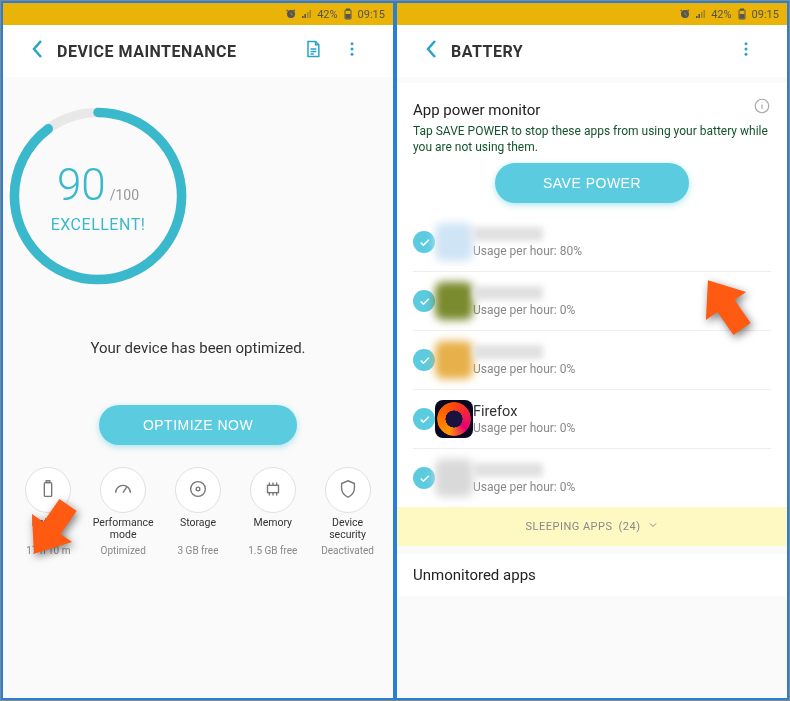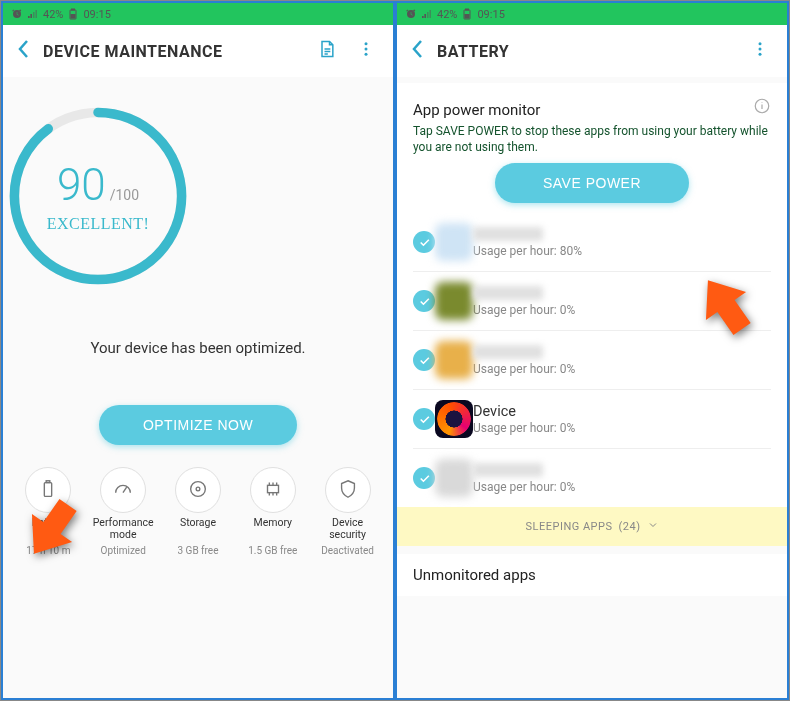--- a/index.html
+++ b/index.html
@@ -16,37 +16,38 @@
     height: 100%;
     background: #fafafa;
     position: relative;
     border: 2px solid #2a7fd4;
     overflow: hidden;
   }
 
   
   .statusbar {
     height: 22px;
-    background: #22c55e;
-    display: flex;
+    background: #eab308;
+    display: flex;
+    justify-content: flex-end;
     align-items: center;
     gap: 4px;
     padding: 0 8px;
     font-size: 11px;
     color: #555;
   }
   .statusbar svg { width: 12px; height: 12px; display: block; }
 
   
   .appheader {
     height: 52px;
     background: #fff;
     display: flex;
     align-items: center;
-    padding: 0 14px;
+    padding: 0 28px;
     gap: 12px;
   }
   .appheader .back { color: #2aa3c9; }
   .appheader .title { font-weight: 700; font-size: 16px; color: #333; letter-spacing: 0.5px; flex: 1; }
   .appheader .act { color: #2aa3c9; padding: 4px; }
 
   
   .scorewrap {
     display: flex;
     justify-content: flex-start;
@@ -57,21 +58,21 @@
     position: relative;
   }
   .circle svg { width: 100%; height: 100%; }
   .scoretext {
     position: absolute; inset: 0;
     display: flex; flex-direction: column;
     align-items: center; justify-content: center;
   }
   .score-num { font-size: 44px; font-weight: 300; color: #3ab9cc; }
   .score-total { font-size: 14px; color: #999; margin-left: 4px; }
-  .score-label { font-size: 16px; color: #3ab9cc; margin-top: 4px; letter-spacing: 0.5px; font-family: Liberation Serif, serif; }
+  .score-label { font-size: 16px; color: #3ab9cc; margin-top: 4px; letter-spacing: 0.5px; }
 
   .optimized-msg {
     text-align: center;
     margin-top: 48px;
     font-size: 15px;
     color: #333;
   }
 
   .optimize-btn, .savepower-btn {
     display: block;
@@ -413,21 +414,21 @@
       </div>
       <div class="divider"></div>
       <div class="approw">
         <div class="check">
           <svg viewBox="0 0 24 24" fill="none" stroke="#fff" stroke-width="3">
             <path d="M5 12l5 5L20 7"></path>
           </svg>
         </div>
         <div class="appicon ffx"></div>
         <div class="appinfo">
-          <div class="appname">Device</div>
+          <div class="appname">Firefox</div>
           <div class="appusage">Usage per hour: 0%</div>
         </div>
       </div>
       <div class="divider"></div>
       <div class="approw">
         <div class="check">
           <svg viewBox="0 0 24 24" fill="none" stroke="#fff" stroke-width="3">
             <path d="M5 12l5 5L20 7"></path>
           </svg>
         </div>

